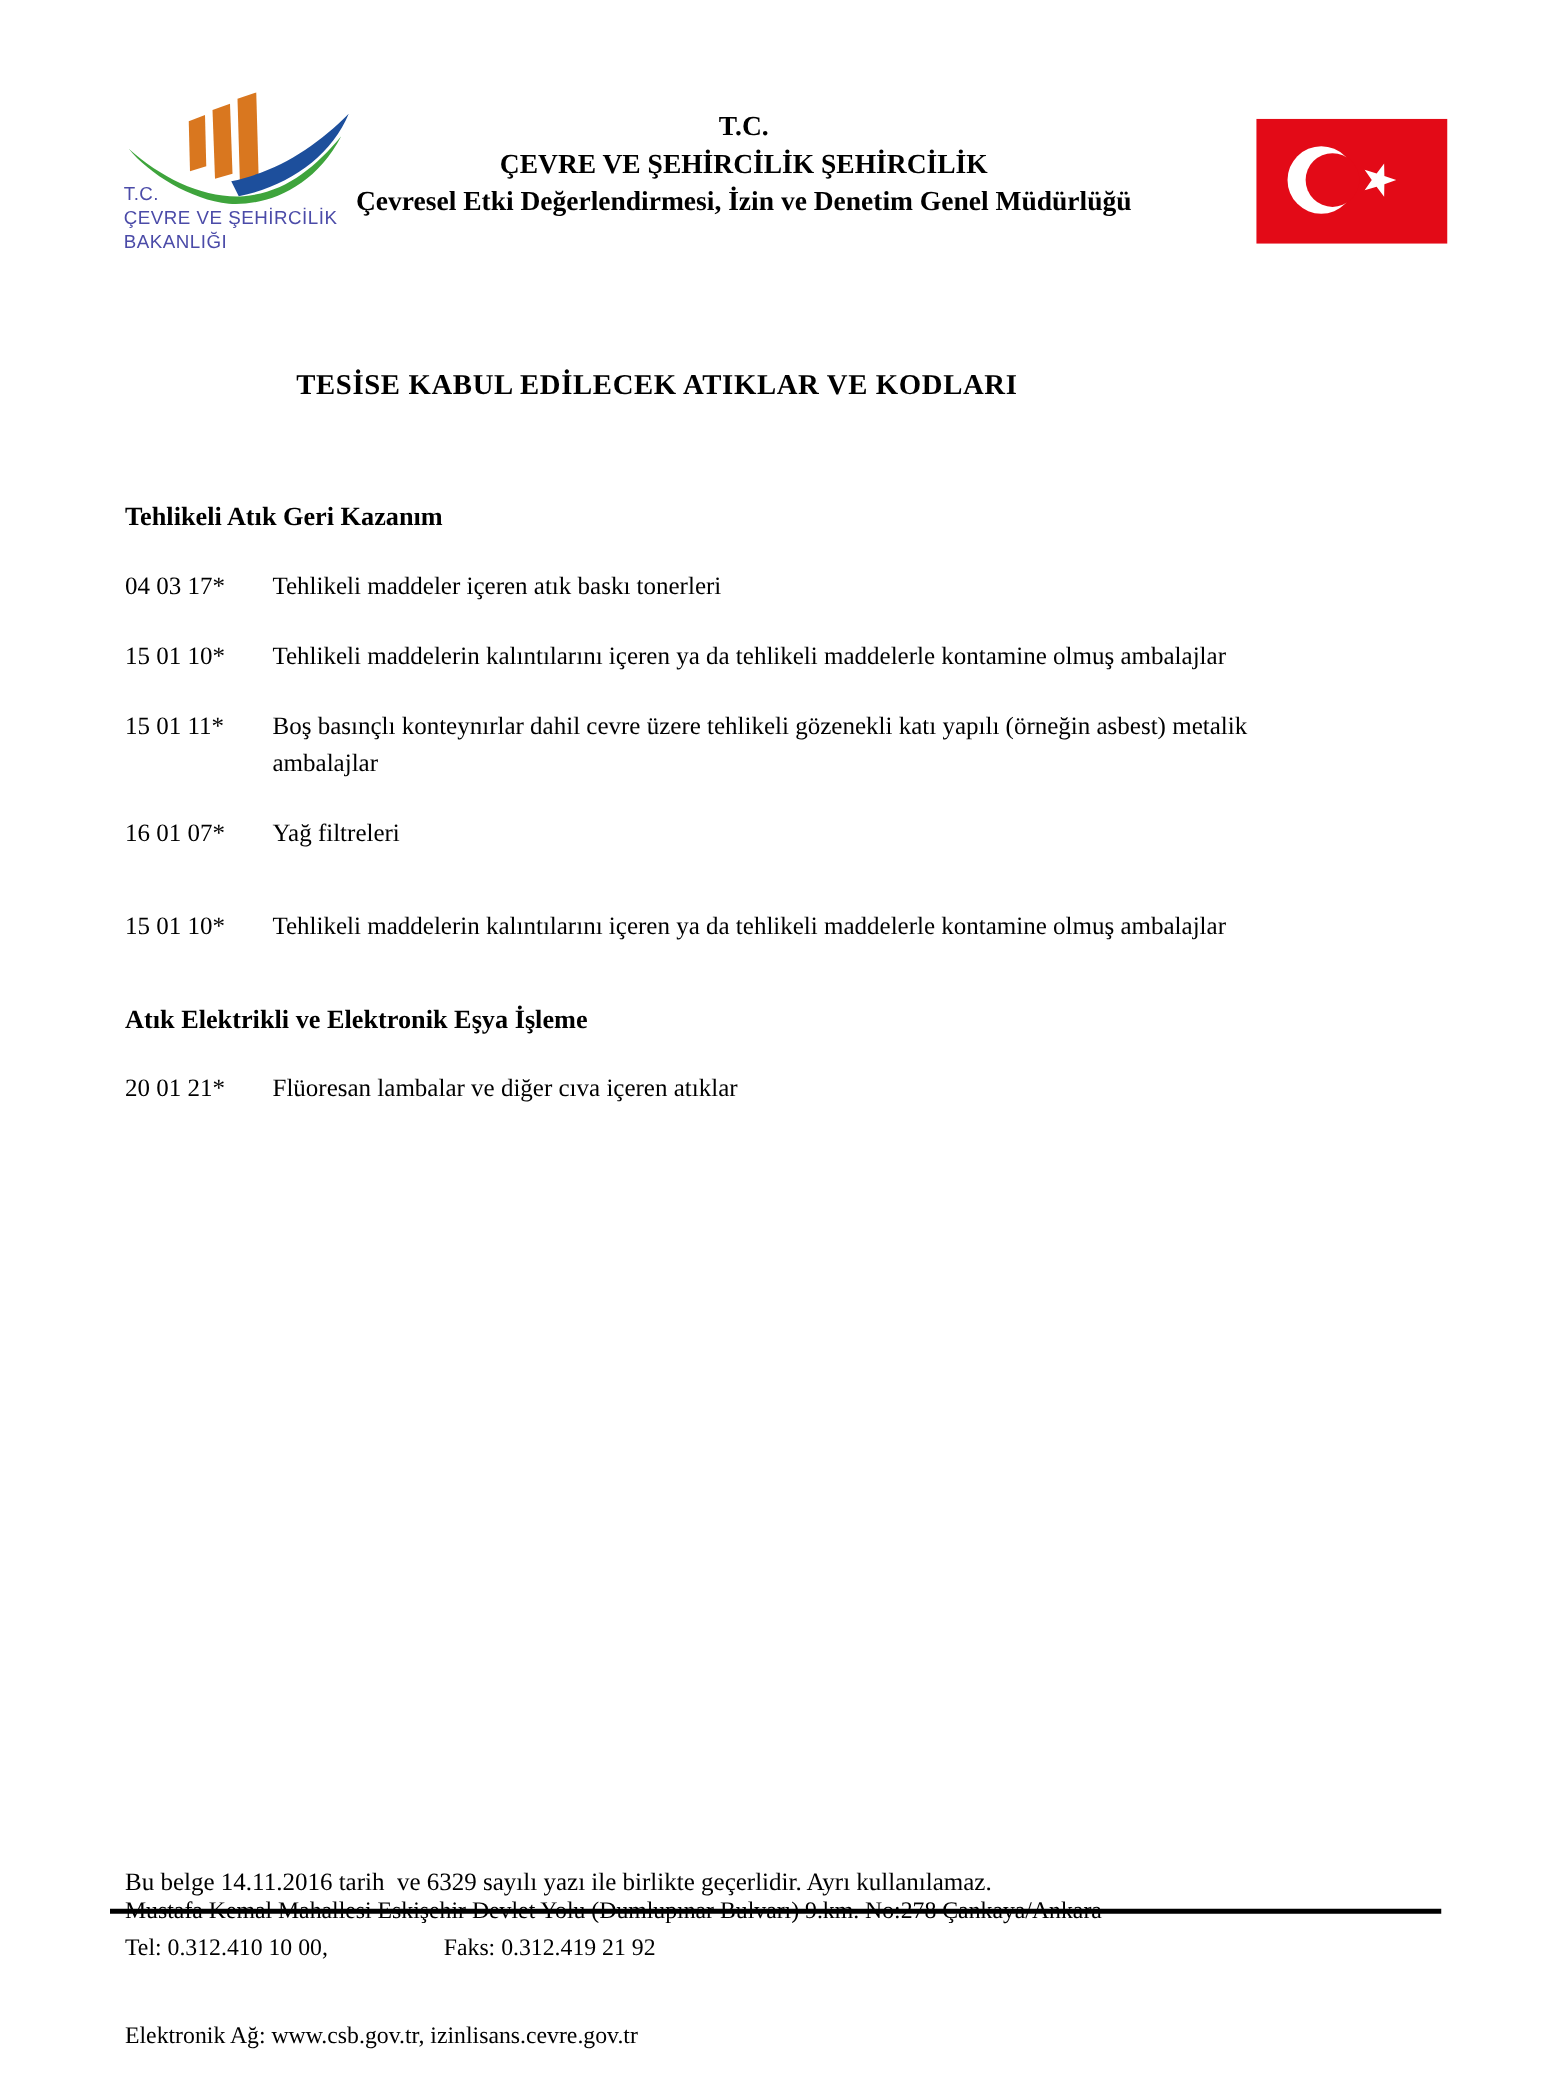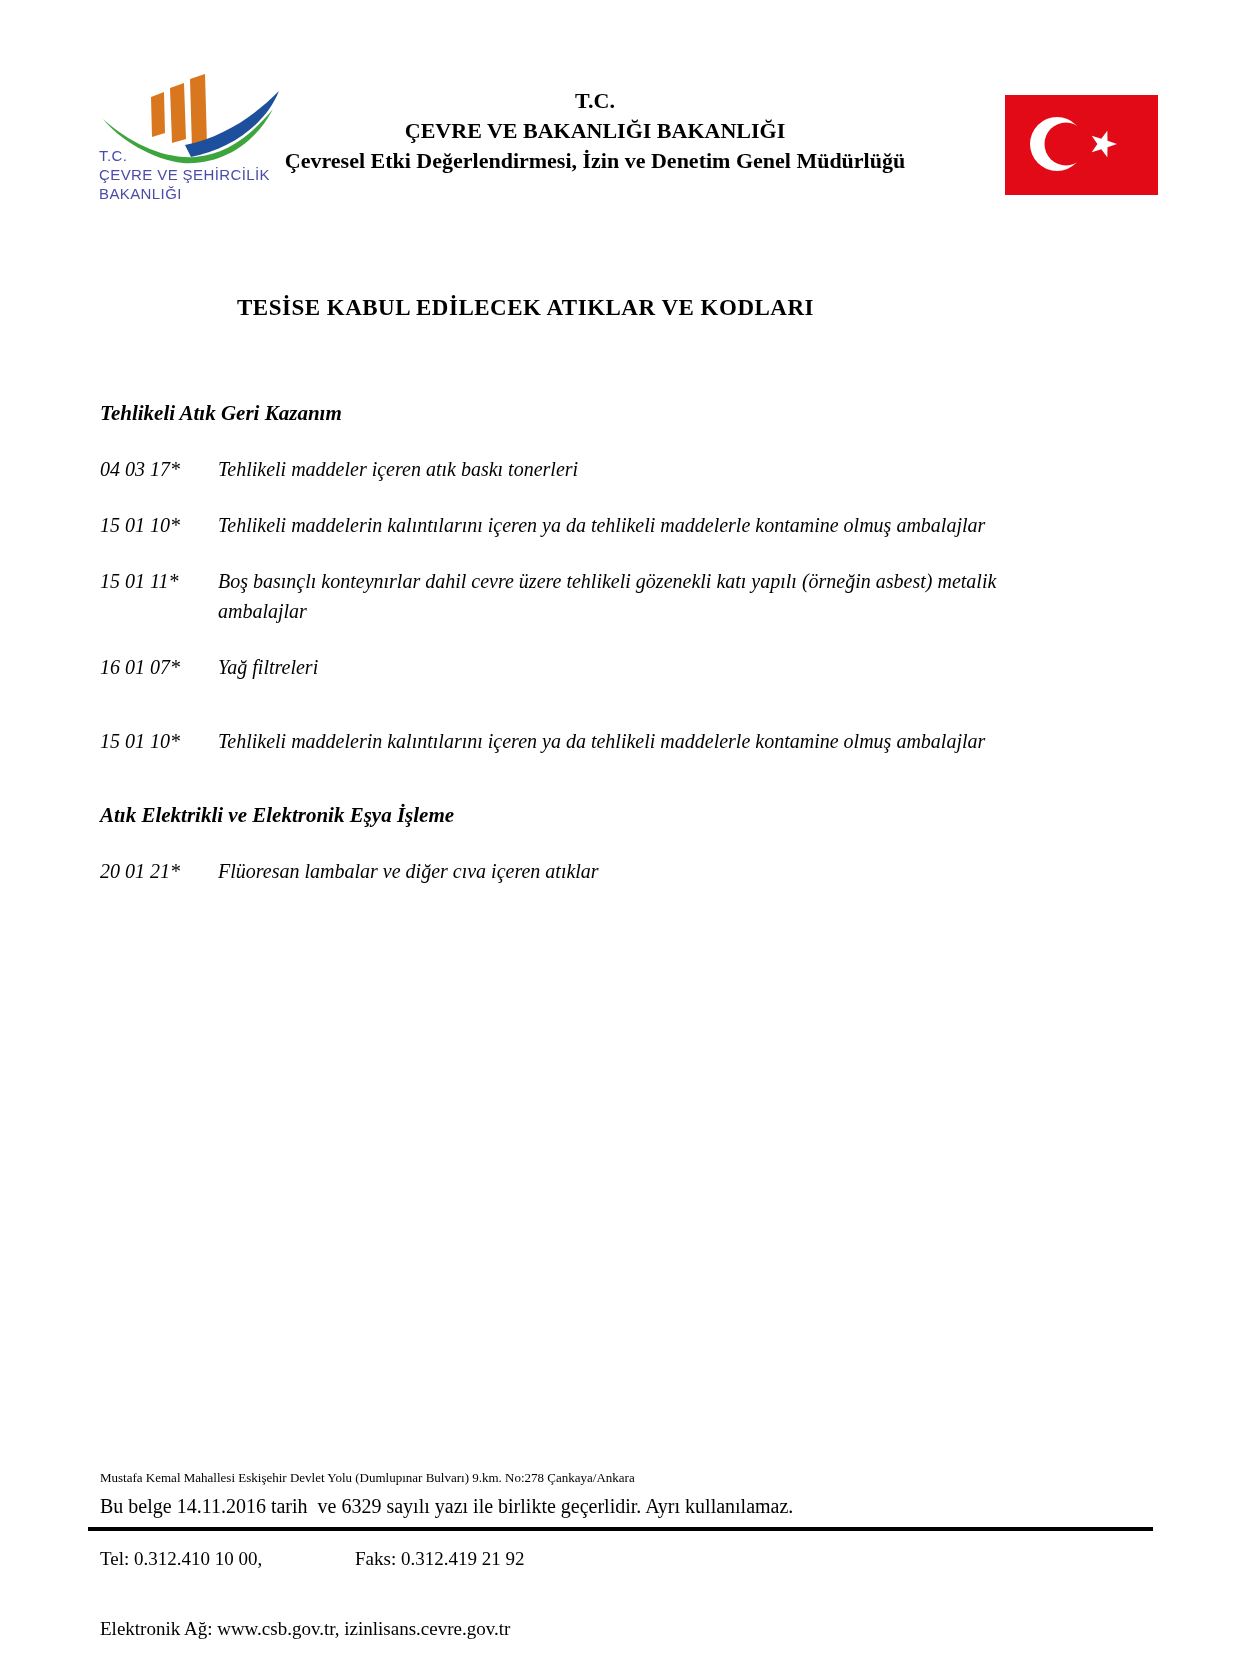--- a/index.html
+++ b/index.html
@@ -29,38 +29,38 @@
   .flag-svg { position: absolute; left: 1005px; top: 95px; }
 
   
   .doc-title {
     position: absolute; left: 0; top: 295px; width: 1051px;
     text-align: center; font-weight: bold; font-size: 23px;
     letter-spacing: 0.5px;
   }
 
   
-  .waste-list { position: absolute; left: 100px; top: 398px; width: 1000px; font-style: italic; }
+  .waste-list { position: absolute; left: 100px; top: 398px; width: 1000px; }
   .section { margin-top: 44px; }
   .section:first-child { margin-top: 0; }
   .section-heading { font-weight: bold; font-size: 21px; line-height: 30px; margin-bottom: 26px; }
   .item { display: flex; margin-bottom: 26px; font-size: 20px; line-height: 30px; }
   .item .code { width: 118px; flex: 0 0 118px; white-space: nowrap; }
   .item .desc { width: 865px; }
 
   
   .validity {
     position: absolute; left: 100px; top: 1495px; width: 1060px;
     font-size: 20px; white-space: pre-wrap;
   }
   .footer-divider {
     position: absolute; left: 88px; top: 1527px; width: 1065px; height: 4px;
     background: #000000;
   }
-  .footer-address { position: absolute; left: 100px; top: 1470px; font-size: 13px; white-space: nowrap; }
+  .footer-address { position: absolute; left: 100px; top: 1518px; font-size: 19px; white-space: nowrap; }
   .footer-phones  { position: absolute; left: 100px; top: 1548px; font-size: 19px; width: 700px; }
   .footer-phones .faks { position: absolute; left: 255px; top: 0; white-space: nowrap; }
   .footer-web     { position: absolute; left: 100px; top: 1618px; font-size: 19px; white-space: nowrap; }
 </style>
 </head>
 <body>
 
 <div class="page">
 
   <svg class="logo-svg" width="195" height="140" viewBox="0 0 195 140">
@@ -74,21 +74,21 @@
     <path d="M8,46 C35,70 68,86 100,84 C133,81 156,62 178,36 C156,78 118,92 88,90 C58,87 24,66 8,46 Z" fill="#3EA43C"></path>
   </svg>
   <div class="logo-text">
     <div>T.C.</div>
     <div>ÇEVRE VE ŞEHİRCİLİK</div>
     <div>BAKANLIĞI</div>
   </div>
 
   <div class="header-text">
     <div>T.C.</div>
-    <div>ÇEVRE VE BAKANLIĞI BAKANLIĞI</div>
+    <div>ÇEVRE VE ŞEHİRCİLİK ŞEHİRCİLİK</div>
     <div>Çevresel Etki Değerlendirmesi, İzin ve Denetim Genel Müdürlüğü</div>
   </div>
 
   <svg class="flag-svg" width="153" height="100" viewBox="0 0 153 100">
     <rect x="0" y="0" width="153" height="100" fill="#E30A17"></rect>
     <circle cx="52" cy="49" r="27" fill="#ffffff"></circle>
     <circle cx="61" cy="49" r="21.5" fill="#E30A17"></circle>
     <polygon fill="#ffffff" points="112,49 102.5,52.3 102.3,62.3 96.3,54.3 86.7,57.2 92.4,49 86.7,40.8 96.3,43.7 102.3,35.7 102.5,45.7"></polygon>
   </svg>
 

